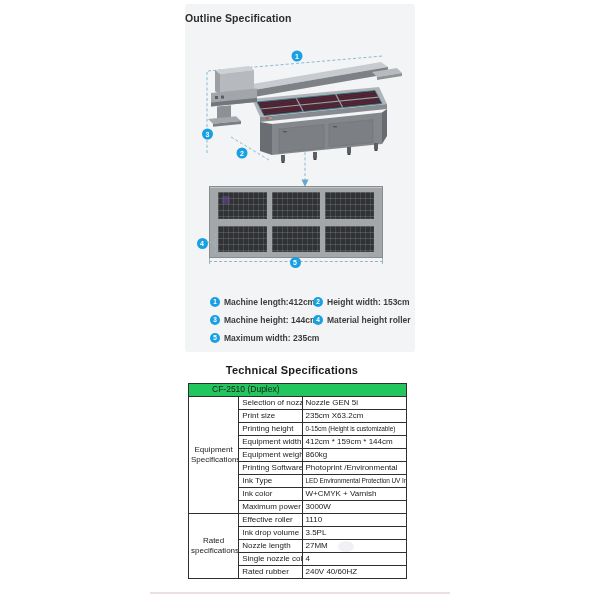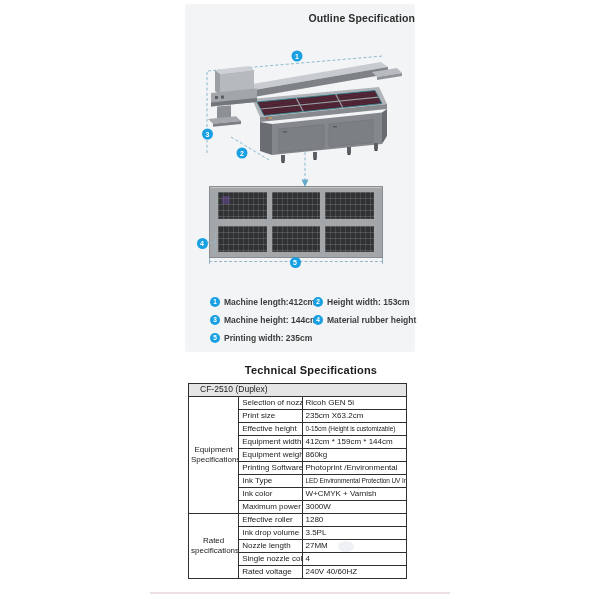--- a/index.html
+++ b/index.html
@@ -6,21 +6,21 @@
   body{
     width:600px;height:600px;position:relative;background:#ffffff;
     font-family:"Liberation Sans","DejaVu Sans",sans-serif;
     -webkit-font-smoothing:antialiased;overflow:hidden;
   }
   .panel{
     position:absolute;left:185px;top:4px;width:230px;height:348px;
     background:#f3f4f6;border-radius:3px;
   }
   .outline-title{
-    position:absolute;left:185px;top:12px;width:230px;text-align:right;
+    position:absolute;left:185px;top:12px;width:230px;text-align:left;
     font-size:10.5px;font-weight:700;color:#2d2d2d;letter-spacing:.1px;
   }
   svg text.cnum{fill:#fff;font-size:7px;font-weight:bold;font-family:"Liberation Sans",sans-serif;}
   .dim{stroke:#7fb3cc;stroke-width:.9;stroke-dasharray:3 2.2;fill:none;}
 
   
   .topview{
     position:absolute;left:209px;top:186px;width:174px;height:72px;
     background:#a4a7aa;border:1px solid #898c8f;box-sizing:border-box;
     box-shadow:inset 0 1px 0 rgba(255,255,255,.35);
@@ -48,34 +48,34 @@
   .dim-list{
     position:absolute;left:210px;top:296px;width:200px;
     display:grid;grid-template-columns:103px auto;row-gap:7px;
     font-size:8.5px;font-weight:700;color:#3d3d3d;
   }
   .dim-item{display:flex;align-items:center;gap:4px;height:11px;white-space:nowrap;}
   .dim-item .bullet{flex:0 0 10px;width:10px;height:10px;border-radius:50%;color:#fff;
     font-size:6.5px;font-weight:bold;text-align:center;line-height:10px;}
 
   .tech-title{
-    position:absolute;left:161px;top:364px;width:300px;text-align:center;
+    position:absolute;left:142px;top:364px;width:300px;text-align:center;
     font-size:11px;font-weight:700;color:#1b1b1b;letter-spacing:.2px;
   }
 
   table.spec{
     position:absolute;left:188px;top:383px;width:219px;
     border-collapse:collapse;table-layout:fixed;
   }
   table.spec td{
     border:1px solid #2f2f2f;font-size:8px;color:#1c1c1c;
     padding:1px 3px;height:10px;line-height:1.15;overflow:hidden;white-space:nowrap;
     background:#fff;
   }
-  table.spec td.model{background:#e5e5e5;padding-left:11px;font-size:8.5px;}
+  table.spec td.model{background:#22c55e;padding-left:23px;font-size:8.5px;}
   table.spec td.sec-label{text-align:center;white-space:normal;font-size:8px;padding:0 2px;line-height:1.3;}
   table.spec td.small{font-size:6.5px;letter-spacing:-.1px;}
 
   .bottom-line{position:absolute;left:150px;top:592px;width:300px;height:2px;background:#ecdfe2;}
   .watermark{position:absolute;left:338px;top:541px;width:16px;height:11px;background:#aab2c0;opacity:.18;border-radius:50%;}
 </style>
 </head>
 <body>
 
 <div class="panel"></div>
@@ -194,51 +194,51 @@
     <div class="dim-item">
       <span class="bullet" style="background: rgb(24, 160, 227);">2</span>
       <span>Height width: 153cm</span>
     </div>
     <div class="dim-item">
       <span class="bullet" style="background: rgb(24, 160, 227);">3</span>
       <span>Machine height: 144cm</span>
     </div>
     <div class="dim-item">
       <span class="bullet" style="background: rgb(24, 160, 227);">4</span>
-      <span>Material rubber height</span>
+      <span>Material height roller</span>
     </div>
     <div class="dim-item">
       <span class="bullet" style="background: rgb(24, 160, 227);">5</span>
-      <span>Printing width: 235cm</span>
+      <span>Maximum width: 235cm</span>
     </div>
   </div>
 
 <div class="tech-title">Technical Specifications</div>
 
 <table class="spec" id="spec-table">
   <colgroup>
       <col style="width:50px">
       <col style="width:63px">
       <col style="width:104px">
     </colgroup>
   <tbody id="spec-tbody">
       <tr>
         <td colspan="3" class="model">CF-2510 (Duplex)</td>
       </tr>
       <tr>
         <td rowspan="9" class="sec-label">Equipment Specifications</td>
         <td>Selection of nozzle</td>
-        <td>Ricoh GEN 5i</td>
+        <td>Nozzle GEN 5i</td>
       </tr>
       <tr>
         <td>Print size</td>
         <td>235cm X63.2cm</td>
       </tr>
       <tr>
-        <td>Effective height</td>
+        <td>Printing height</td>
         <td class="small">0-15cm (Height is customizable)</td>
       </tr>
       <tr>
         <td>Equipment width</td>
         <td>412cm * 159cm * 144cm</td>
       </tr>
       <tr>
         <td>Equipment weight</td>
         <td>860kg</td>
       </tr>
@@ -254,35 +254,35 @@
         <td>Ink color</td>
         <td>W+CMYK + Varnish</td>
       </tr>
       <tr>
         <td>Maximum power</td>
         <td>3000W</td>
       </tr>
       <tr>
         <td rowspan="5" class="sec-label">Rated specifications</td>
         <td>Effective roller</td>
-        <td>1280</td>
+        <td>1110</td>
       </tr>
       <tr>
         <td>Ink drop volume</td>
         <td>3.5PL</td>
       </tr>
       <tr>
         <td>Nozzle length</td>
         <td>27MM</td>
       </tr>
       <tr>
         <td>Single nozzle color</td>
         <td>4</td>
       </tr>
       <tr>
-        <td>Rated voltage</td>
+        <td>Rated rubber</td>
         <td>240V 40/60HZ</td>
       </tr>
     </tbody>
 </table>
 
 <div class="bottom-line"></div>
 <div class="watermark"></div>
 
 </body></html>

